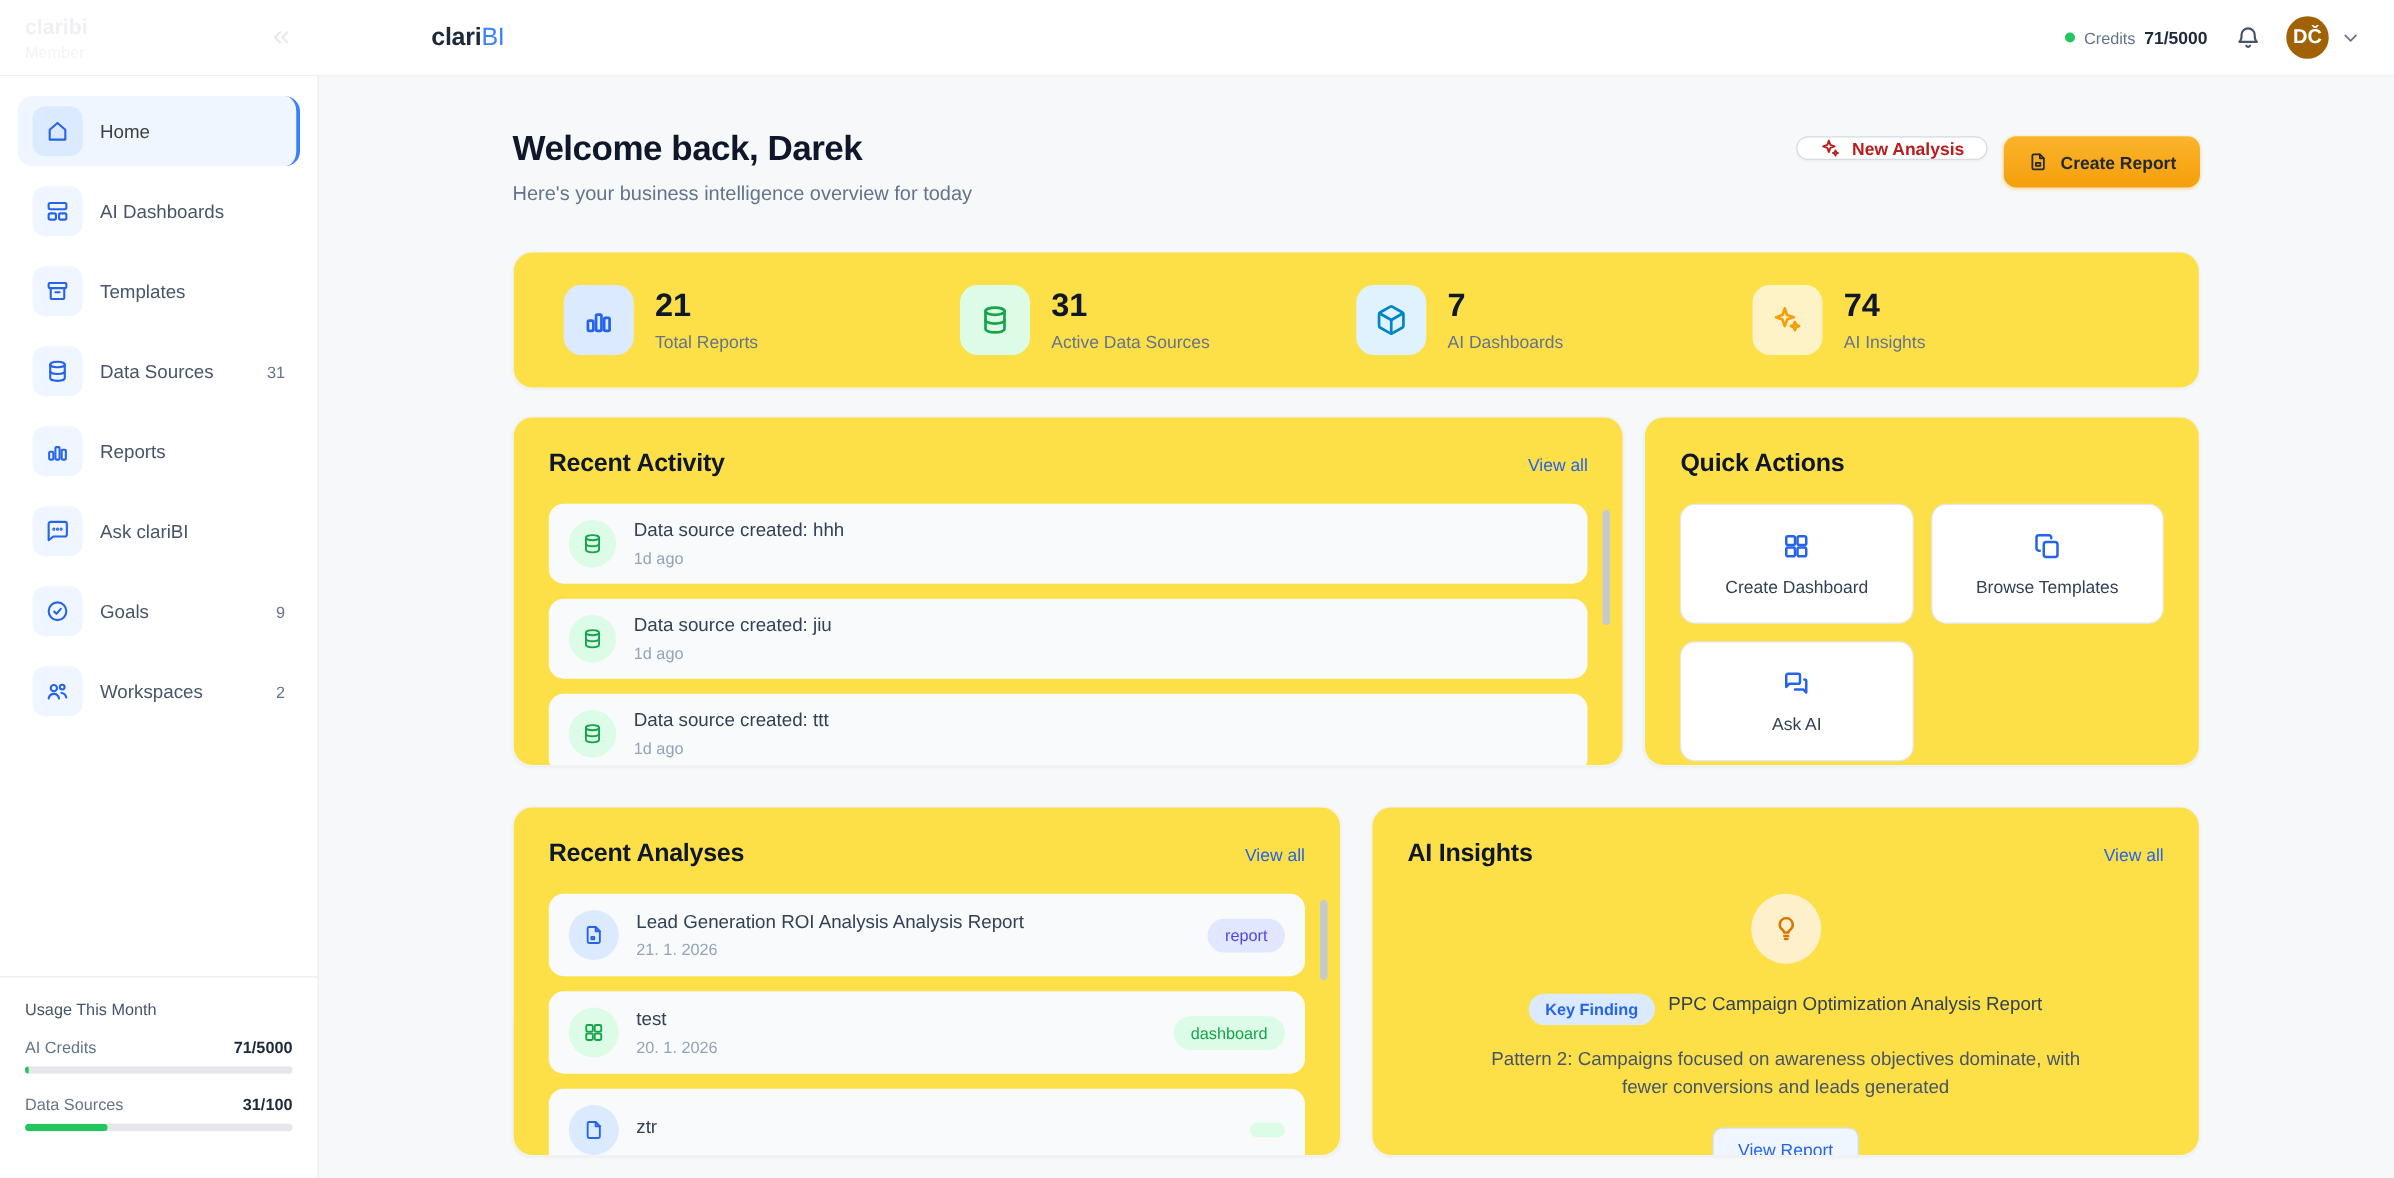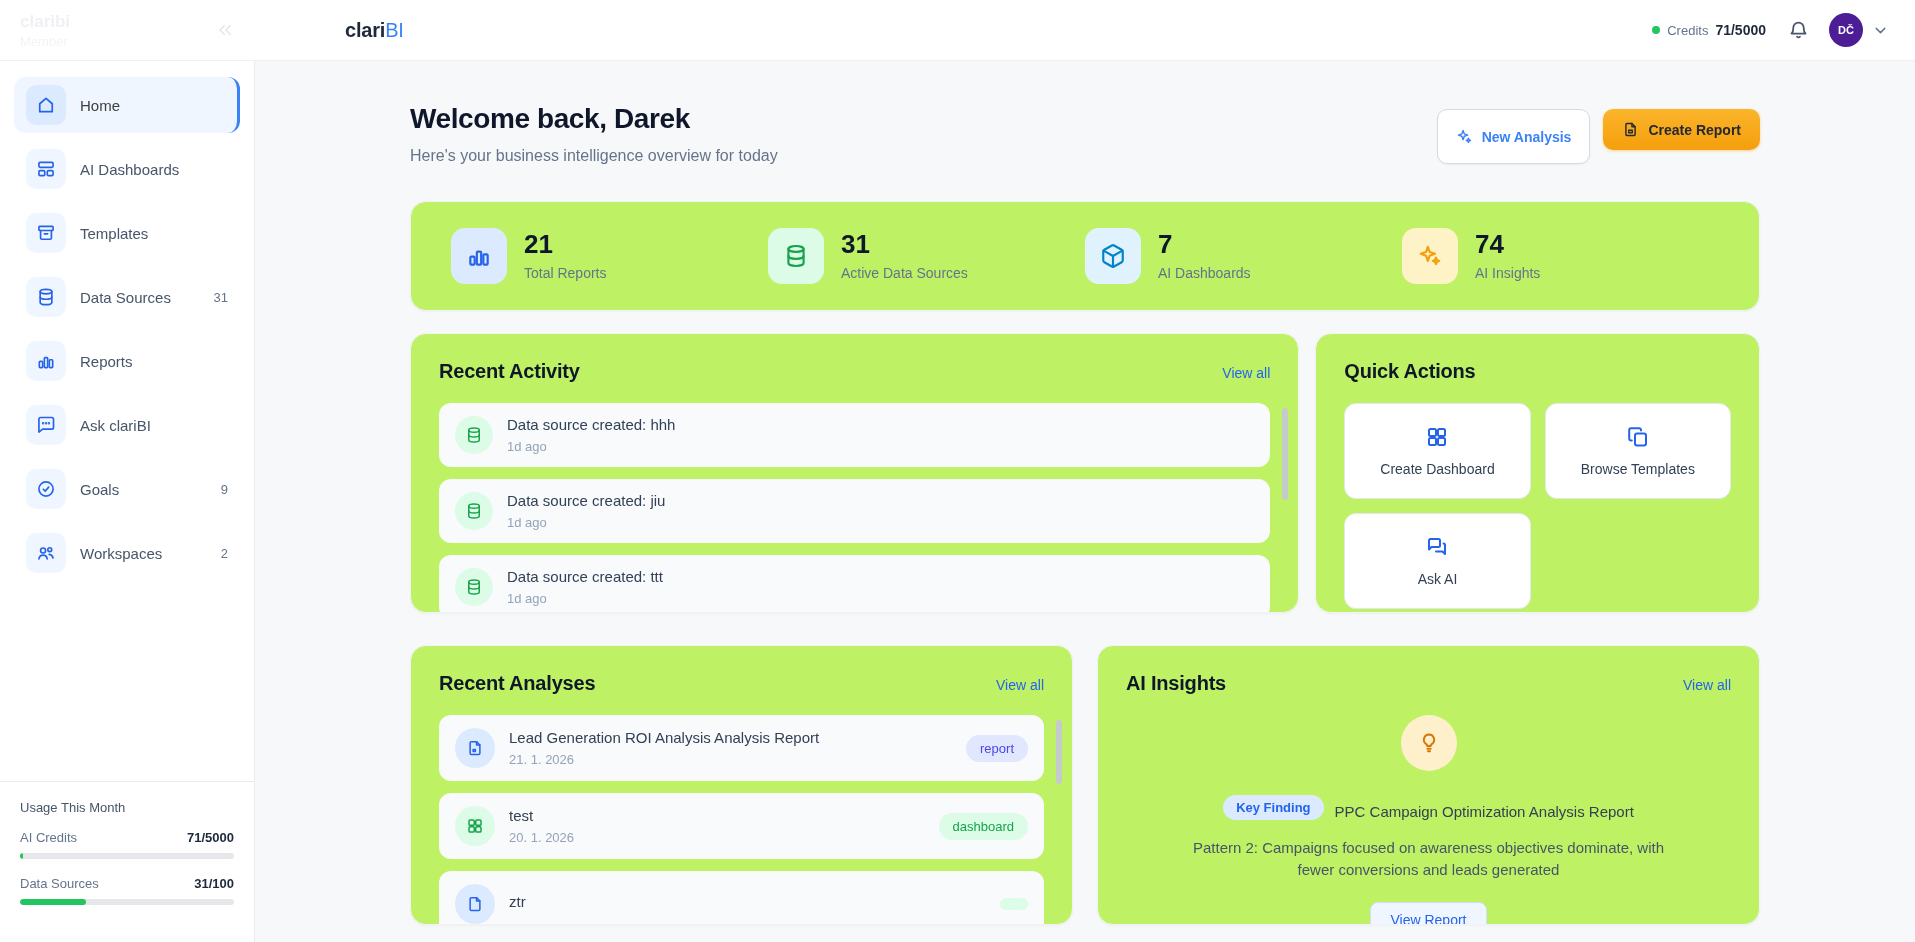--- a/index.html
+++ b/index.html
@@ -29,22 +29,22 @@
   .logo { margin-left: 90px; font-size: 20px; letter-spacing: -0.2px; white-space: nowrap; }
   .logo .p1 { font-weight: 800; color: #1e293b; }
   .logo .p2 { font-weight: 500; color: #3b82f6; }
   .hdr-right { margin-left: auto; display: flex; align-items: center; padding-right: 26px; }
   .credits { display: flex; align-items: center; gap: 7px; margin-right: 22px; }
   .credit-dot { width: 8px; height: 8px; border-radius: 50%; background: #22c55e; }
   .credits-label { font-size: 13px; color: #64748b; }
   .credits-value { font-size: 14px; font-weight: 700; color: #1e293b; }
   .bell-btn { background: none; border: none; color: #475569; margin-right: 20px; cursor: pointer; }
   .avatar {
-    width: 34px; height: 34px; border-radius: 50%; background: #4c1d95;
-    color: #fff; font-size: 11px; font-weight: 700;
+    width: 34px; height: 34px; border-radius: 50%; background: #a16207;
+    color: #fff; font-size: 16px; font-weight: 700;
     display: flex; align-items: center; justify-content: center; cursor: pointer;
   }
   .hdr-chevron { color: #64748b; margin-left: 9px; cursor: pointer; background:none; border:none; }
 
   
   .shell { display: flex; height: 881px; }
   .sidebar {
     width: 255px; flex: none; background: #ffffff;
     border-right: 1px solid #e9ecef;
     display: flex; flex-direction: column;
@@ -83,32 +83,32 @@
   
   .main { flex: 1; padding-top: 42px; overflow: hidden; }
   .content { width: 1350px; margin: 0 auto; }
 
   .welcome-row { display: flex; justify-content: space-between; margin-bottom: 36px; }
   .welcome-title { font-size: 28px; font-weight: 700; color: #0f172a; letter-spacing: -0.4px; }
   .welcome-sub { font-size: 16px; color: #64748b; margin-top: 12px; }
   .actions { display: flex; gap: 13px; align-items: flex-start; margin-top: 6px; }
   .btn { display: inline-flex; align-items: center; gap: 9px; border-radius: 10px; font-size: 14px; cursor: pointer; }
   .btn-secondary {
-    background: #fff; border: 1px solid #d6dbe1; color: #3b82f6;
-    font-weight: 600; padding: 18px 18px;
+    background: #fff; border: 1px solid #d6dbe1; color: #b91c1c;
+    font-weight: 600; padding: 0 18px;
     box-shadow: 0 1px 2px rgba(16,24,40,0.05);
   }
   .btn-primary {
     background: linear-gradient(180deg, #fbb42c, #f59f0b);
     border: none; color: #24292f; font-weight: 700; padding: 12px 19px;
     box-shadow: 0 1px 3px rgba(245,159,11,0.4);
   }
 
   .card {
-    background: #bef264; border: 1px solid #f1f3f5; border-radius: 16px;
+    background: #fde047; border: 1px solid #f1f3f5; border-radius: 16px;
     box-shadow: 0 1px 2px rgba(16,24,40,0.04);
   }
   .stats-card {
     display: grid; grid-template-columns: repeat(4, 1fr);
     padding: 26px 40px; margin-bottom: 22px;
   }
   .stat { display: flex; align-items: center; gap: 17px; }
   .stat-icon {
     width: 56px; height: 56px; border-radius: 14px; flex: none;
     display: flex; align-items: center; justify-content: center;
@@ -164,21 +164,21 @@
   .pill-report { background: #e0e7ff; color: #4f46e5; }
   .pill-dashboard { background: #dcfce7; color: #16a34a; }
 
   .insights-body { text-align: center; }
   .bulb-circle {
     width: 56px; height: 56px; border-radius: 50%;
     background: #fdf0ca; color: #d97706;
     display: flex; align-items: center; justify-content: center;
     margin: 14px auto 24px auto;
   }
-  .kf-row { display: flex; align-items: flex-end; justify-content: center; gap: 11px; margin-bottom: 17px; }
+  .kf-row { display: flex; align-items: flex-start; justify-content: center; gap: 11px; margin-bottom: 17px; }
   .kf-pill {
     background: #dbeafe; color: #2563eb; border-radius: 999px;
     padding: 5px 13px; font-size: 13px; font-weight: 600;
   }
   .kf-title { font-size: 15px; color: #334155; }
   .insight-desc {
     font-size: 15px; color: #475569; line-height: 1.45;
     width: 500px; margin: 0 auto 21px auto;
   }
   .btn-view-report {

